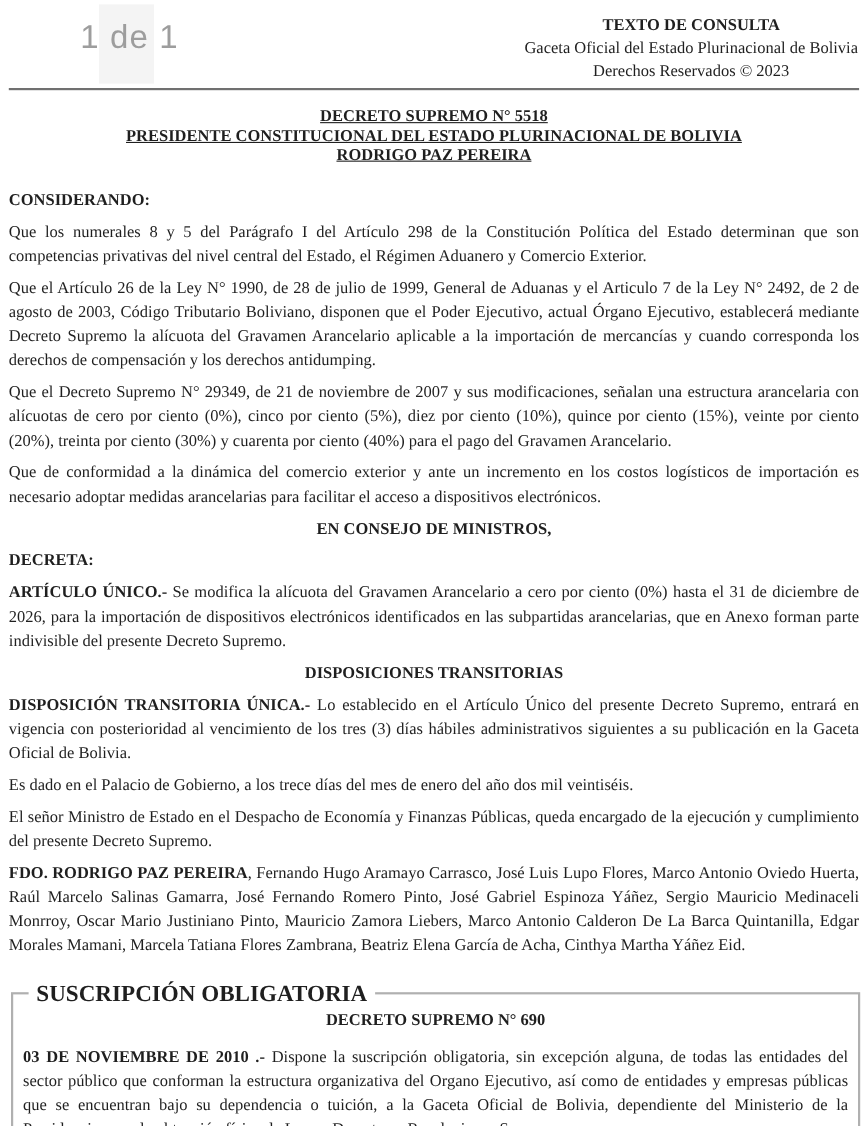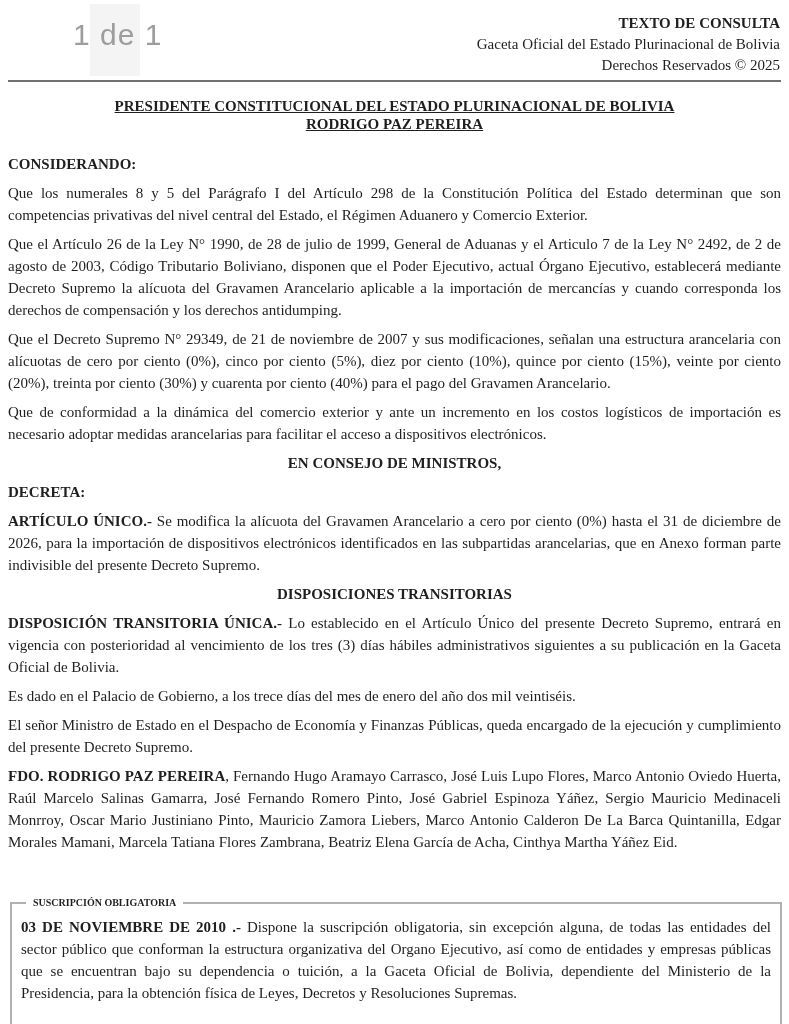--- a/index.html
+++ b/index.html
@@ -24,21 +24,21 @@
     position: absolute;
     left: 73px; top: 18px;
     font-family: "Liberation Sans", "DejaVu Sans", sans-serif;
     font-size: 30px;
     color: #9d9d9d;
     letter-spacing: 1px;
   }
   .header-right {
     position: absolute;
     top: 13px; right: 9px;
-    text-align: right;
+    text-align: center;
     line-height: 21px;
     margin-left: 28px;
   }
   .header-title { font-weight: bold; }
   .rule {
     position: absolute;
     top: 80px; left: 8px;
     width: 773px; height: 0;
     border-top: 2px solid #707070;
   }
@@ -65,21 +65,21 @@
     top: 902px; left: 10px;
     width: 768px; height: 150px;
     border: 2px solid #b0b0b0;
   }
   .suscripcion-legend {
     position: absolute;
     top: -11px; left: 14px;
     background: #ffffff;
     padding: 0 7px;
     font-weight: bold;
-    font-size: 10px;
+    font-size: 21px;
     line-height: 20px;
   }
   .box-title {
     text-align: center;
     font-weight: bold;
     margin: 14px 10px 0 10px;
     line-height: 20px;
   }
   .box-body {
     margin: 12px 9px 0 9px;
@@ -91,28 +91,29 @@
 <body>
 
 <div class="page">
 
   <div class="watermark-bg"></div>
   <div class="watermark">1 de 1</div>
 
   <div class="header-right">
     <div class="header-title">TEXTO DE CONSULTA</div>
     <div>Gaceta Oficial del Estado Plurinacional de Bolivia</div>
-    <div>Derechos Reservados © 2025</div>
+    <div>Derechos Reservados © 2023</div>
   </div>
 
   <div class="rule"></div>
 
   <div class="content">
 
     <div class="doc-title">
+      <span>DECRETO SUPREMO N° 5518</span>
       <span>PRESIDENTE CONSTITUCIONAL DEL ESTADO PLURINACIONAL DE BOLIVIA</span>
       <span>RODRIGO PAZ PEREIRA</span>
     </div>
 
     <p class="label-bold">CONSIDERANDO:</p>
 
     <p>Que los numerales 8 y 5 del Parágrafo I del Artículo 298 de la Constitución Política del Estado determinan que son competencias privativas del nivel central del Estado, el Régimen Aduanero y Comercio Exterior.</p>
     <p>Que el Artículo 26 de la Ley N° 1990, de 28 de julio de 1999, General de Aduanas y el Articulo 7 de la Ley N° 2492, de 2 de agosto de 2003, Código Tributario Boliviano, disponen que el Poder Ejecutivo, actual Órgano Ejecutivo, establecerá mediante Decreto Supremo la alícuota del Gravamen Arancelario aplicable a la importación de mercancías y cuando corresponda los derechos de compensación y los derechos antidumping.</p>
     <p>Que el Decreto Supremo N° 29349, de 21 de noviembre de 2007 y sus modificaciones, señalan una estructura arancelaria con alícuotas de cero por ciento (0%), cinco por ciento (5%), diez por ciento (10%), quince por ciento (15%), veinte por ciento (20%), treinta por ciento (30%) y cuarenta por ciento (40%) para el pago del Gravamen Arancelario.</p>
     <p>Que de conformidad a la dinámica del comercio exterior y ante un incremento en los costos logísticos de importación es necesario adoptar medidas arancelarias para facilitar el acceso a dispositivos electrónicos.</p>
@@ -130,16 +131,17 @@
     <p>Es dado en el Palacio de Gobierno, a los trece días del mes de enero del año dos mil veintiséis.</p>
 
     <p>El señor Ministro de Estado en el Despacho de Economía y Finanzas Públicas, queda encargado de la ejecución y cumplimiento del presente Decreto Supremo.</p>
 
     <p><span class="lead">FDO. RODRIGO PAZ PEREIRA</span><span>, Fernando Hugo Aramayo Carrasco, José Luis Lupo Flores, Marco Antonio Oviedo Huerta, Raúl Marcelo Salinas Gamarra, José Fernando Romero Pinto, José Gabriel Espinoza Yáñez, Sergio Mauricio Medinaceli Monrroy, Oscar Mario Justiniano Pinto, Mauricio Zamora Liebers, Marco Antonio Calderon De La Barca Quintanilla, Edgar Morales Mamani, Marcela Tatiana Flores Zambrana, Beatriz Elena García de Acha, Cinthya Martha Yáñez Eid.</span></p>
 
   </div>
 
   <div class="suscripcion-box">
     <div class="suscripcion-legend">SUSCRIPCIÓN OBLIGATORIA</div>
+    <div class="box-title">DECRETO SUPREMO N° 690</div>
     <p class="box-body"><span class="lead">03 DE NOVIEMBRE DE 2010 .-</span><span> Dispone la suscripción obligatoria, sin excepción alguna, de todas las entidades del sector público que conforman la estructura organizativa del Organo Ejecutivo, así como de entidades y empresas públicas que se encuentran bajo su dependencia o tuición, a la Gaceta Oficial de Bolivia, dependiente del Ministerio de la Presidencia, para la obtención física de Leyes, Decretos y Resoluciones Supremas.</span></p>
   </div>
 
 </div>
 
 </body></html>

